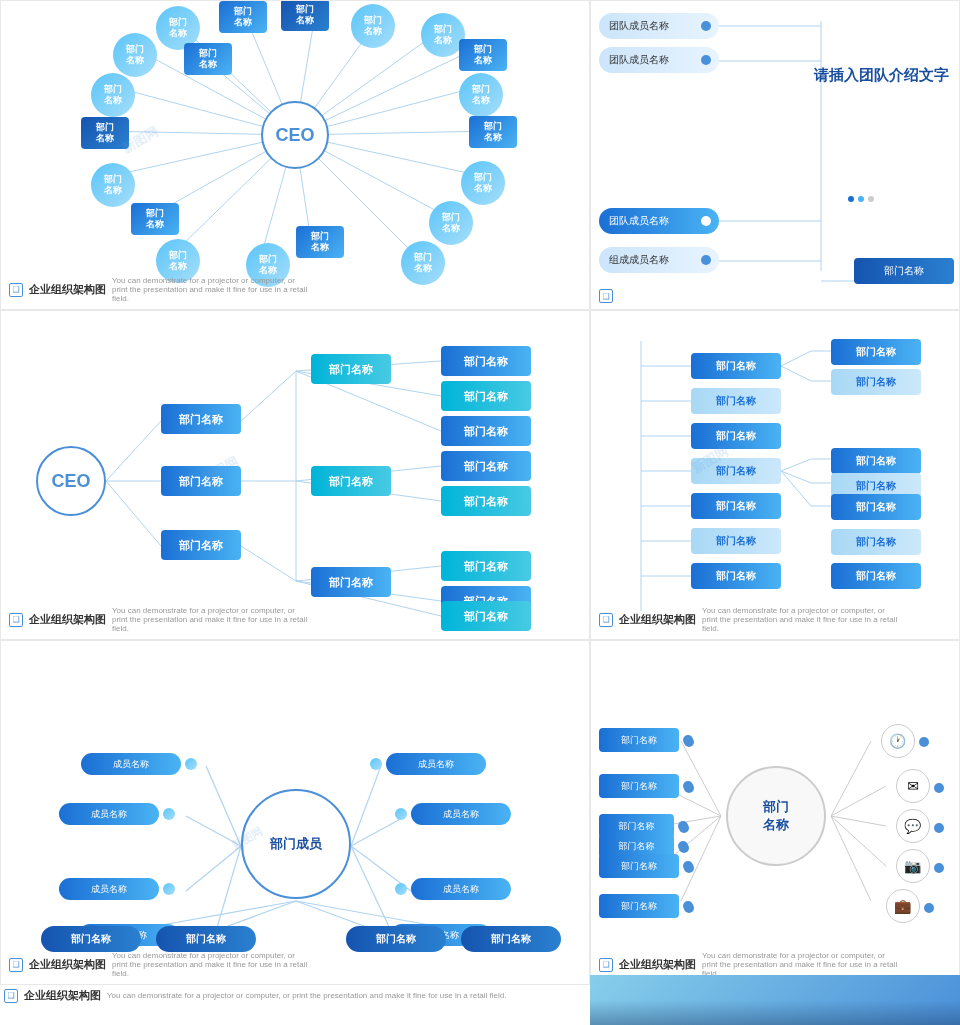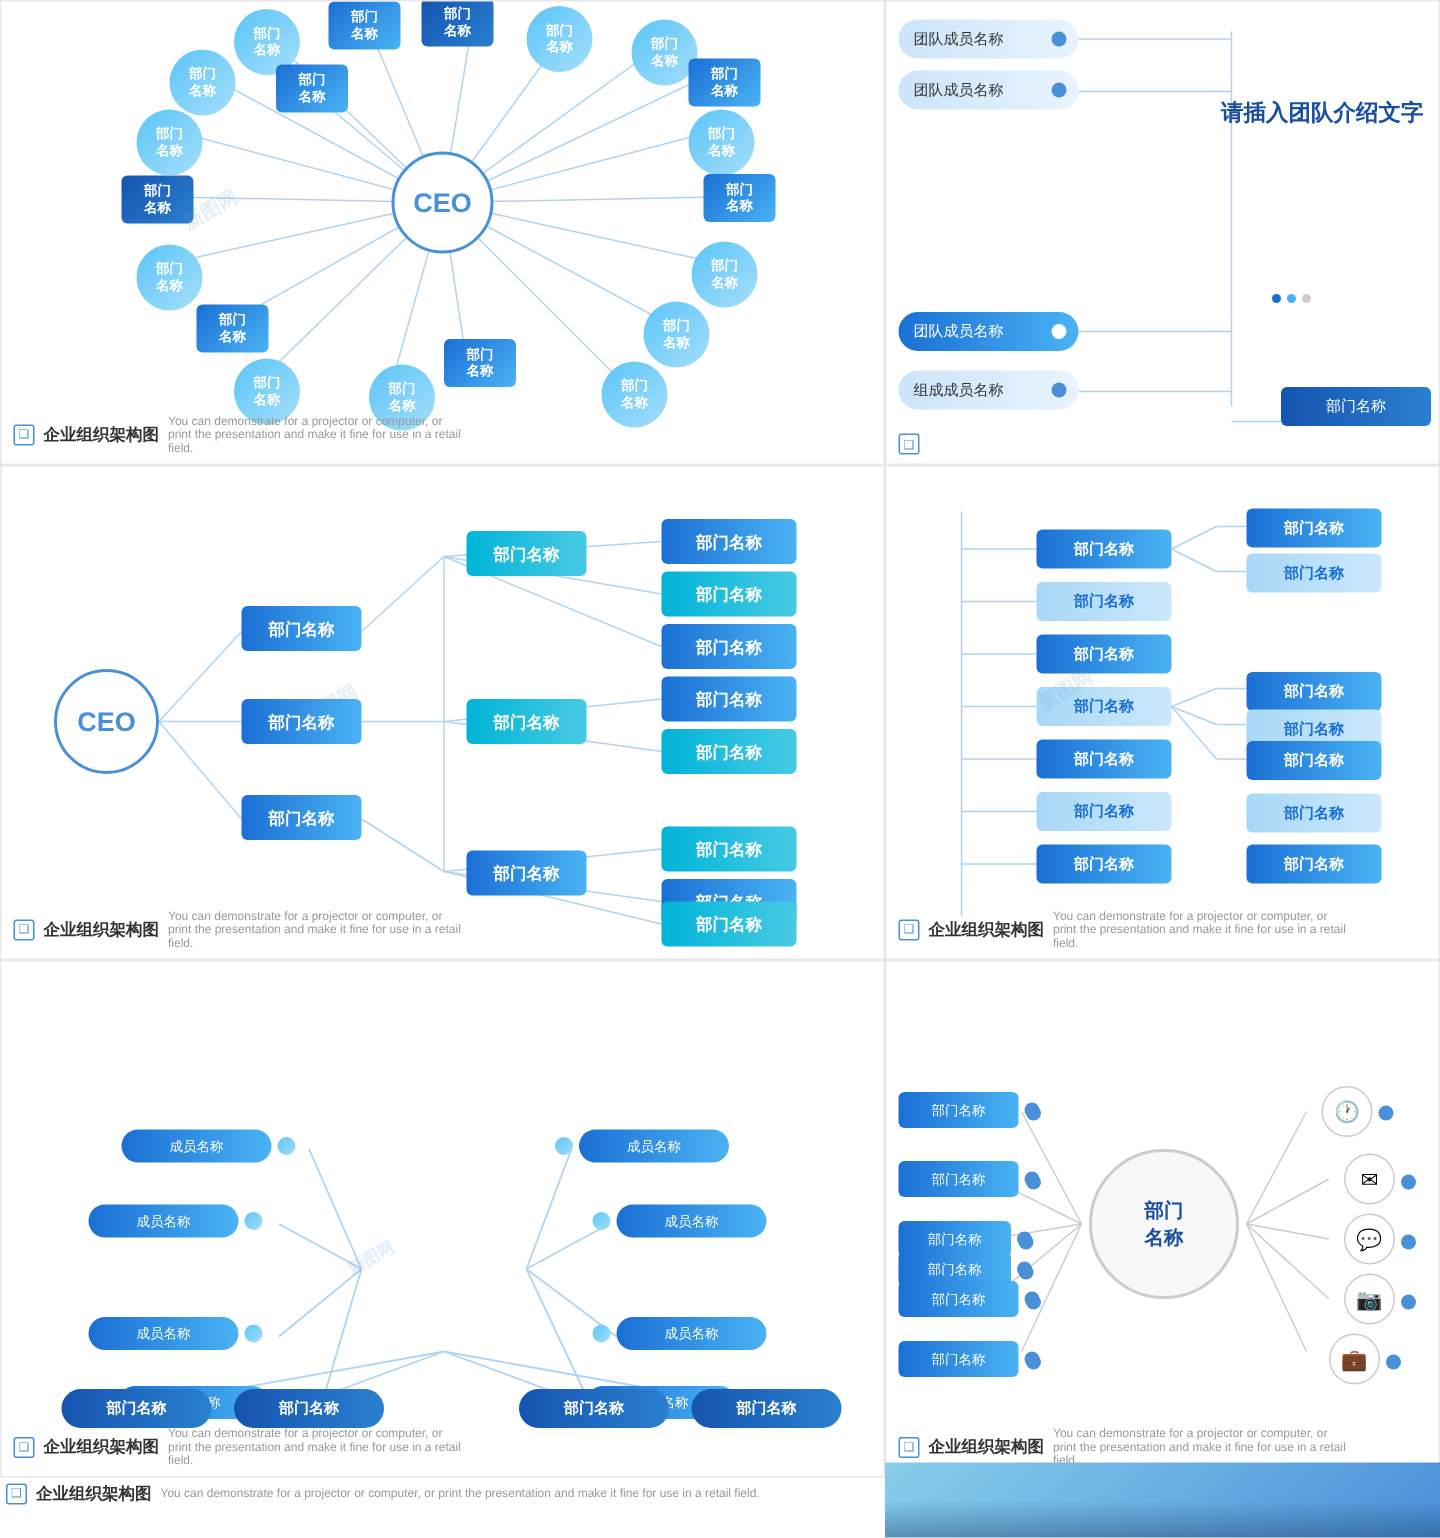--- a/index.html
+++ b/index.html
@@ -585,20 +585,21 @@
       <line x1="350" y1="205" x2="410" y2="250"></line>
       <line x1="350" y1="205" x2="390" y2="290"></line>
 
       <line x1="295" y1="260" x2="100" y2="295"></line>
       <line x1="295" y1="260" x2="200" y2="295"></line>
       <line x1="295" y1="260" x2="390" y2="295"></line>
       <line x1="295" y1="260" x2="490" y2="295"></line>
     </g>
   </svg>
 
+  <div class="p5-circle-big" style="left:240px;top:148px;">部门成员</div>
 
   <div class="p5-member-dot" style="left:80px;top:112px;">成员名称</div>
   <div class="p5-member-dot" style="left:58px;top:162px;">成员名称</div>
   <div class="p5-member-dot" style="left:58px;top:237px;">成员名称</div>
   <div class="p5-member-dot" style="left:78px;top:283px;">成员名称</div>
 
   <div class="p5-member-dot-r" style="left:385px;top:112px;">成员名称</div>
   <div class="p5-member-dot-r" style="left:410px;top:162px;">成员名称</div>
   <div class="p5-member-dot-r" style="left:410px;top:237px;">成员名称</div>
   <div class="p5-member-dot-r" style="left:390px;top:283px;">成员名称</div>

